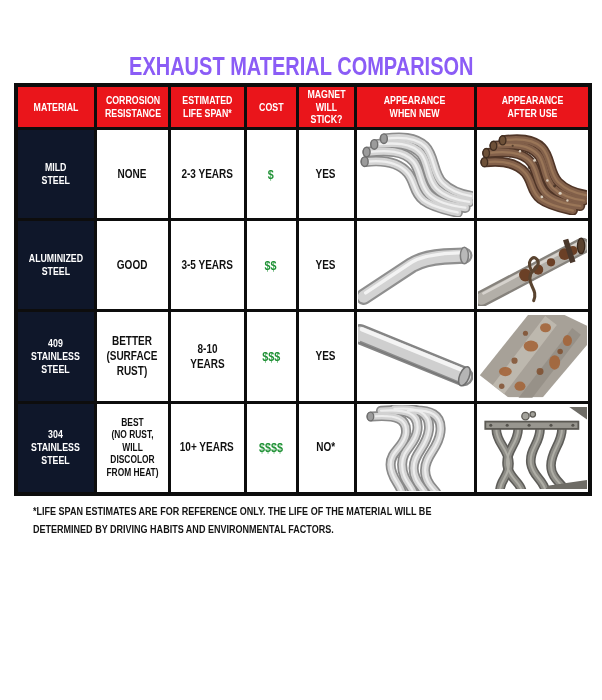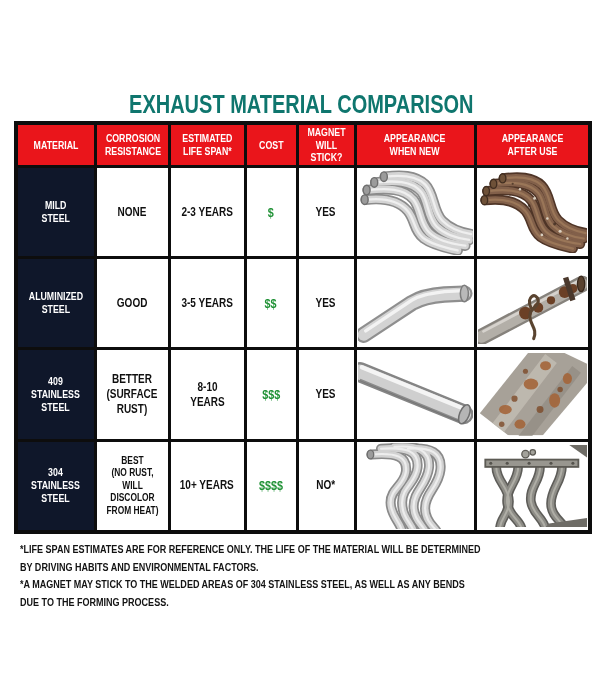--- a/index.html
+++ b/index.html
@@ -5,22 +5,22 @@
   html,body{margin:0;padding:0;background:#ffffff;}
   .stage{
     position:relative;width:602px;height:700px;background:#ffffff;overflow:hidden;
     font-family:"Liberation Sans",sans-serif;-webkit-font-smoothing:antialiased;
   }
   
   .cx{display:inline-block;transform:scaleX(.8);transform-origin:center center;white-space:pre-line;}
   .cxl{display:inline-block;transform:scaleX(.82);transform-origin:left center;white-space:pre-line;}
 
   .title{
-    padding-top:92px;text-align:center;font-weight:bold;font-size:25px;letter-spacing:0;
-    color:#0f766e;line-height:1;
+    padding-top:54px;text-align:center;font-weight:bold;font-size:25px;letter-spacing:0;
+    color:#8b5cf6;line-height:1;
   }
   table.cmp{
     border-collapse:collapse;table-layout:fixed;
     margin:4px 14px 0 14px;width:574px;
     border:4px solid #0d0d0d;
   }
   table.cmp td,table.cmp th{
     border:3px solid #0d0d0d;text-align:center;vertical-align:middle;padding:1px;
     overflow:hidden;
   }
@@ -31,21 +31,21 @@
     background:#0f172a;color:#ffffff;font-weight:bold;font-size:11px;line-height:1.2;
   }
   td.val{background:#fff;color:#101010;font-weight:bold;font-size:12.5px;line-height:1.2;}
   td.cost{background:#fff;color:#1f9135;font-weight:bold;font-size:13.5px;}
   td.photo{background:#fff;padding:0;}
   td.photo svg{display:block;width:100%;height:100%;}
   tr.r{height:90px;}
   tr.rlast{height:91px;}
 
   .notes{margin:7px 16px 0 20px;color:#131313;font-weight:bold;font-size:11px;line-height:1.6;}
-  .notes .line{display:block;}
+  .notes .line{display:block;margin-left:13px;}
 </style>
 </head>
 <body>
 
 <div class="stage">
 
   <div class="title"><span class="cx">EXHAUST MATERIAL COMPARISON</span></div>
 
   <table class="cmp">
     <colgroup>
@@ -349,16 +349,15 @@
           <path d="M100 0 L120 0 L120 14 Z" fill="#6e6c66"></path>
           <path d="M78 86 L120 80 L120 90 L74 90 Z" fill="#6e6c66"></path>
         </svg>
       </td>
     </tr>
   </tbody>
     </table>
 
   <div class="notes">
     <span class="line"><span class="cxl">*LIFE SPAN ESTIMATES ARE FOR REFERENCE ONLY. THE LIFE OF THE MATERIAL WILL BE DETERMINED BY DRIVING HABITS AND ENVIRONMENTAL FACTORS.</span></span>
-    <span class="line"><span class="cxl">*A MAGNET MAY STICK TO THE WELDED AREAS OF 304 STAINLESS STEEL, AS WELL AS ANY BENDS DUE TO THE FORMING PROCESS.</span></span>
   </div>
 
 </div>
 
 </body></html>

